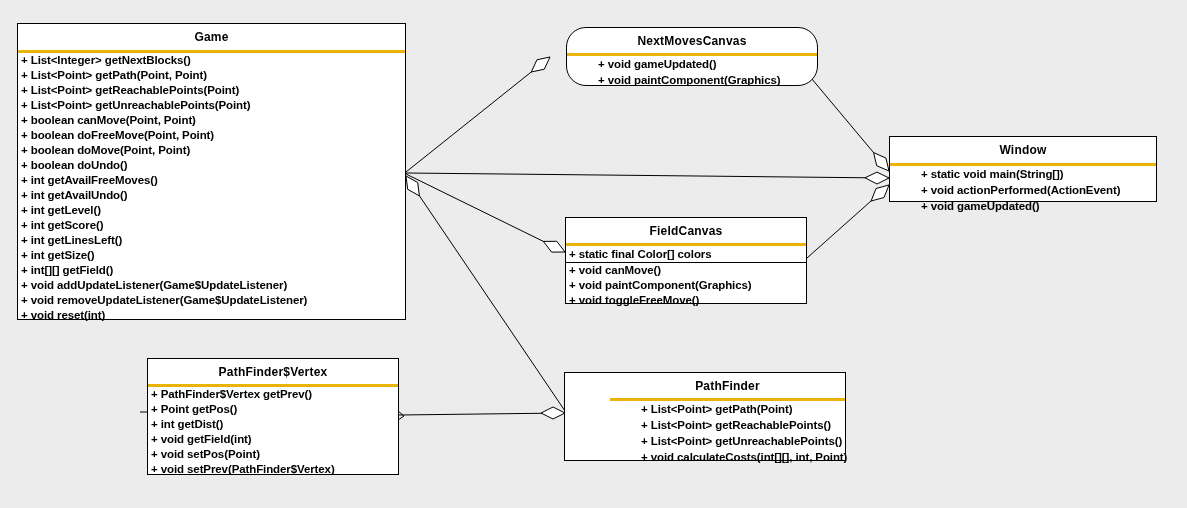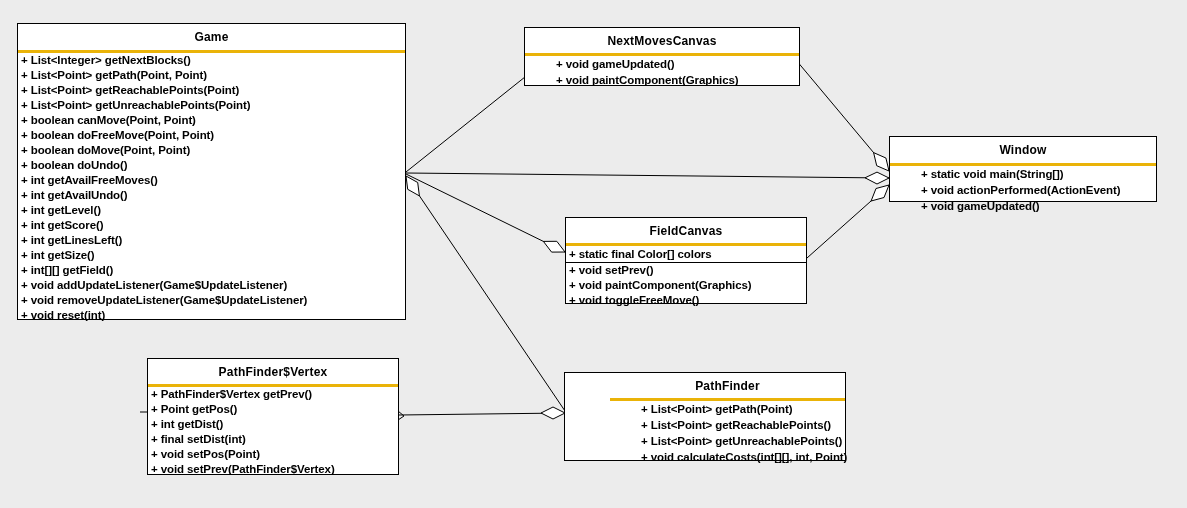--- a/index.html
+++ b/index.html
@@ -100,21 +100,21 @@
       <div class="uml-row">+ int getScore()</div>
       <div class="uml-row">+ int getLinesLeft()</div>
       <div class="uml-row">+ int getSize()</div>
       <div class="uml-row">+ int[][] getField()</div>
       <div class="uml-row">+ void addUpdateListener(Game$UpdateListener)</div>
       <div class="uml-row">+ void removeUpdateListener(Game$UpdateListener)</div>
       <div class="uml-row">+ void reset(int)</div>
     </div>
   </div>
 
-  <div class="uml-class rows-16" style="left:524px;top:27px;width:276px;height:59px;">
+  <div class="uml-class rows-16" style="left:566px;top:27px;width:252px;height:59px;border-radius:20px;">
     <div class="uml-title" style="height:25px;">NextMovesCanvas</div>
     <div class="uml-members">
       <div class="uml-row">+ void gameUpdated()</div>
       <div class="uml-row">+ void paintComponent(Graphics)</div>
     </div>
   </div>
 
   <div class="uml-class rows-16" style="left:889px;top:136px;width:268px;height:66px;">
     <div class="uml-title" style="height:26px;">Window</div>
     <div class="uml-members">
@@ -123,33 +123,33 @@
       <div class="uml-row">+ void gameUpdated()</div>
     </div>
   </div>
 
   <div class="uml-class rows-15" style="left:565px;top:217px;width:242px;height:87px;">
     <div class="uml-title" style="height:25px;">FieldCanvas</div>
     <div class="uml-members uml-fields rows-17">
       <div class="uml-row" style="line-height:16px;height:16px;">+ static final Color[] colors</div>
     </div>
     <div class="uml-members">
-      <div class="uml-row">+ void setPrev()</div>
+      <div class="uml-row">+ void canMove()</div>
       <div class="uml-row">+ void paintComponent(Graphics)</div>
       <div class="uml-row">+ void toggleFreeMove()</div>
     </div>
   </div>
 
   <div class="uml-class rows-15" style="left:147px;top:358px;width:252px;height:117px;">
     <div class="uml-title" style="height:25px;">PathFinder$Vertex</div>
     <div class="uml-members">
       <div class="uml-row">+ PathFinder$Vertex getPrev()</div>
       <div class="uml-row">+ Point getPos()</div>
       <div class="uml-row">+ int getDist()</div>
-      <div class="uml-row">+ final setDist(int)</div>
+      <div class="uml-row">+ void getField(int)</div>
       <div class="uml-row">+ void setPos(Point)</div>
       <div class="uml-row">+ void setPrev(PathFinder$Vertex)</div>
     </div>
   </div>
 
   <div class="uml-class rows-16" style="left:564px;top:372px;width:282px;height:89px;padding-left:45px;">
     <div class="uml-title" style="height:25px;">PathFinder</div>
     <div class="uml-members">
       <div class="uml-row">+ List&lt;Point&gt; getPath(Point)</div>
       <div class="uml-row">+ List&lt;Point&gt; getReachablePoints()</div>

